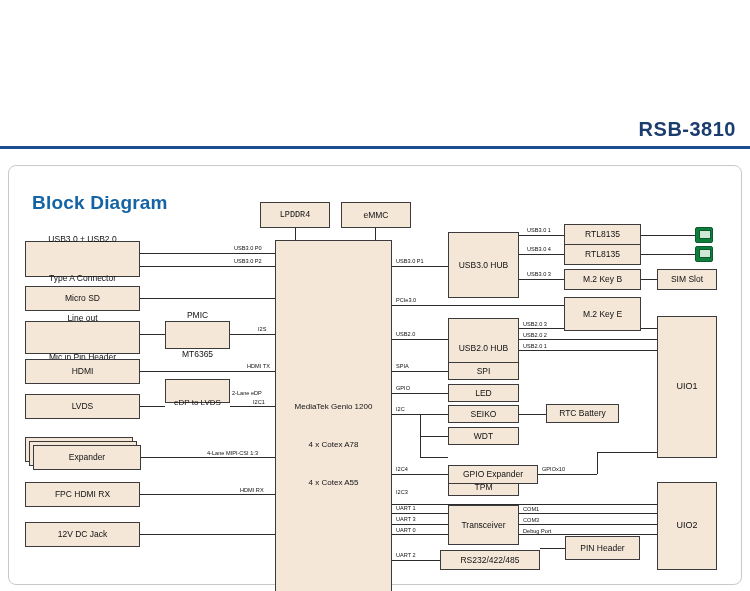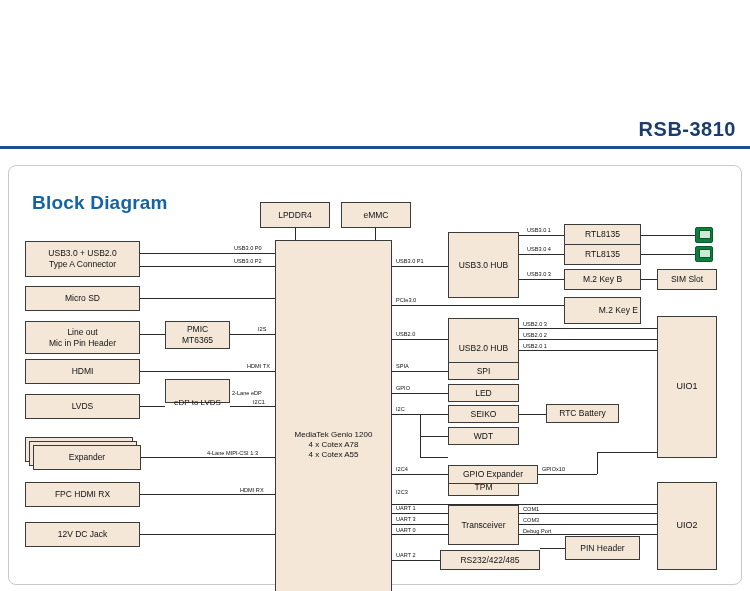--- a/index.html
+++ b/index.html
@@ -48,21 +48,21 @@
     border:1px solid #3b3b3b;
     display:flex;
     align-items:center;
     justify-content:center;
     text-align:center;
     font-size:8.5px;
     color:#111;
     line-height:1.25;
     padding:1px 2px;
   }
-  .box.multi{ flex-direction:column; }
+  .box.multi{ flex-direction:column;gap:28px; }
   .lbl{
     position:absolute;
     font-size:5.6px;
     color:#111;
     white-space:nowrap;
   }
   .line{
     position:absolute;
     background:#2b2b2b;
   }
@@ -147,21 +147,21 @@
 <div class="line h" style="left:597px; top:452px; width:60px;"></div>
 
 <div class="line h" style="left:519px; top:513px; width:138px;"></div>
 <div class="line h" style="left:519px; top:524px; width:138px;"></div>
 <div class="line h" style="left:519px; top:534px; width:138px;"></div>
 <div class="line h" style="left:540px; top:548px; width:25px;"></div>
 
 <div class="line v" style="left:295px; top:227px; height:13px;"></div>
 <div class="line v" style="left:375px; top:227px; height:13px;"></div>
 
-<div class="box" style="left:260px; top:202px; width:70px; height:26px;">
+<div class="box" style="left:260px; top:202px; width:70px; height:26px;font-family:Liberation Mono, monospace;">
   <span>LPDDR4</span>
 </div>
 <div class="box" style="left:341px; top:202px; width:70px; height:26px;align-items:center;">
   <span>eMMC</span>
 </div>
 
 <div class="box multi" style="left:275px; top:240px; width:117px; height:409px; font-size:8px;">
   <span>MediaTek Genio 1200</span>
   <span>4 x Cotex A78</span>
   <span>4 x Cotex A55</span>
@@ -215,21 +215,21 @@
 
 <div class="box" style="left:564px; top:224px; width:77px; height:21px;">
   <span>RTL8135</span>
 </div>
 <div class="box" style="left:564px; top:244px; width:77px; height:21px;">
   <span>RTL8135</span>
 </div>
 <div class="box" style="left:564px; top:269px; width:77px; height:21px;">
   <span>M.2 Key B</span>
 </div>
-<div class="box" style="left:564px; top:297px; width:77px; height:27px;justify-content:flex-end;">
+<div class="box" style="left:564px; top:297px; width:77px; height:34px;">
   <span>M.2 Key E</span>
 </div>
 <div class="box" style="left:657px; top:269px; width:60px; height:21px;">
   <span>SIM Slot</span>
 </div>
 
 <div class="lan" style="left:695px; top:227px; width:18px; height:16px;"></div>
 <div class="lan" style="left:695px; top:246px; width:18px; height:16px;"></div>
 
 <div class="box" style="left:448px; top:362px; width:71px; height:18px;">

